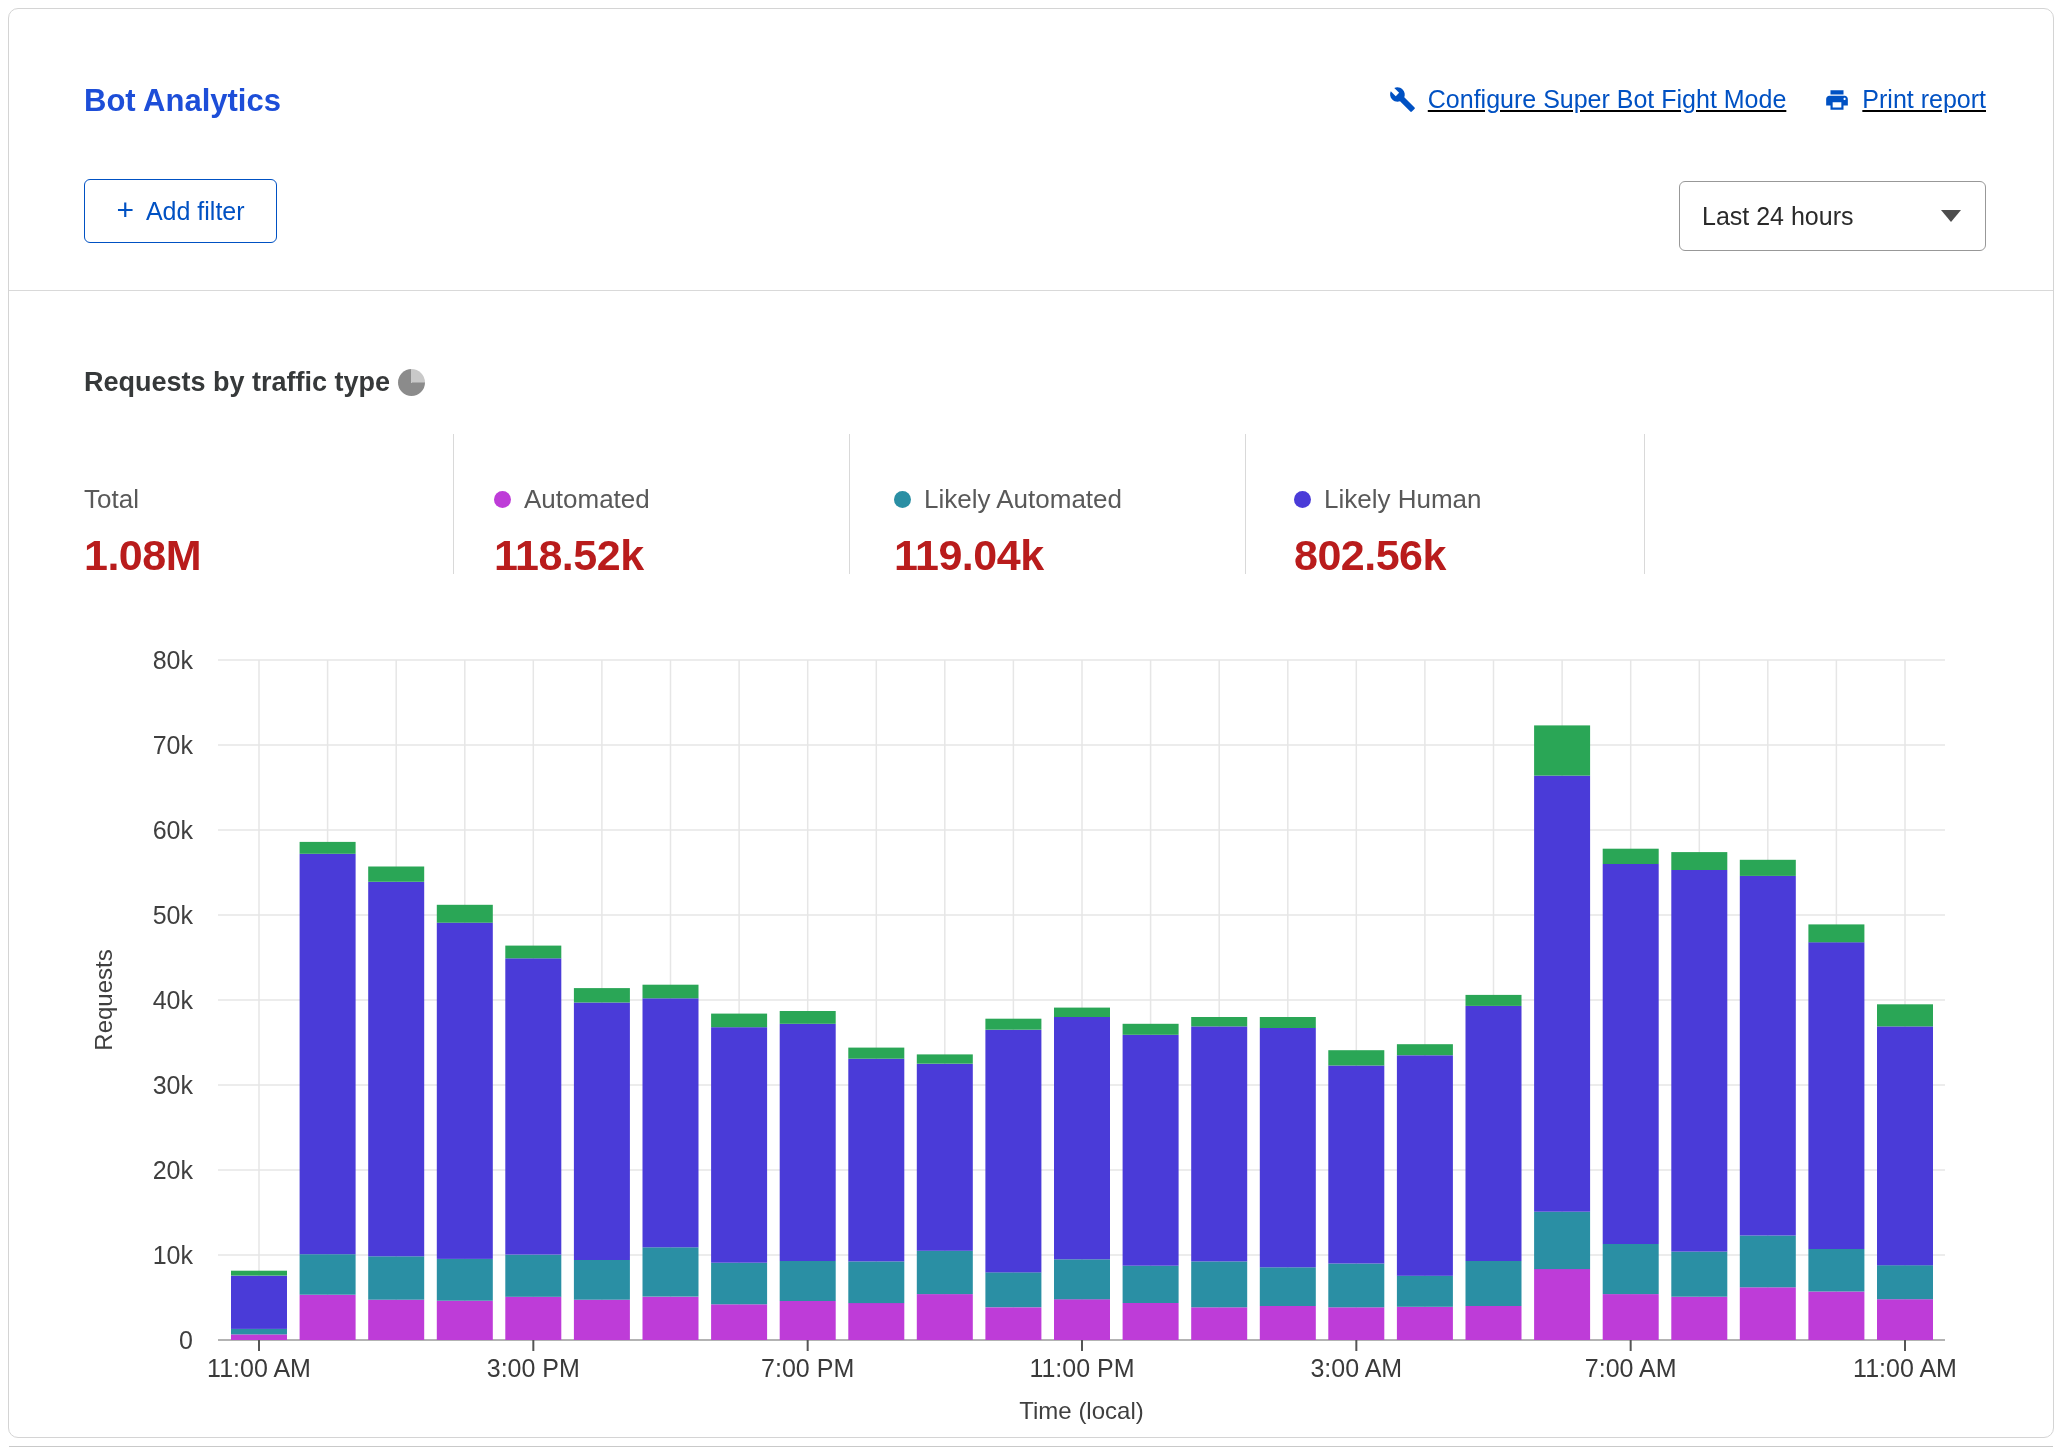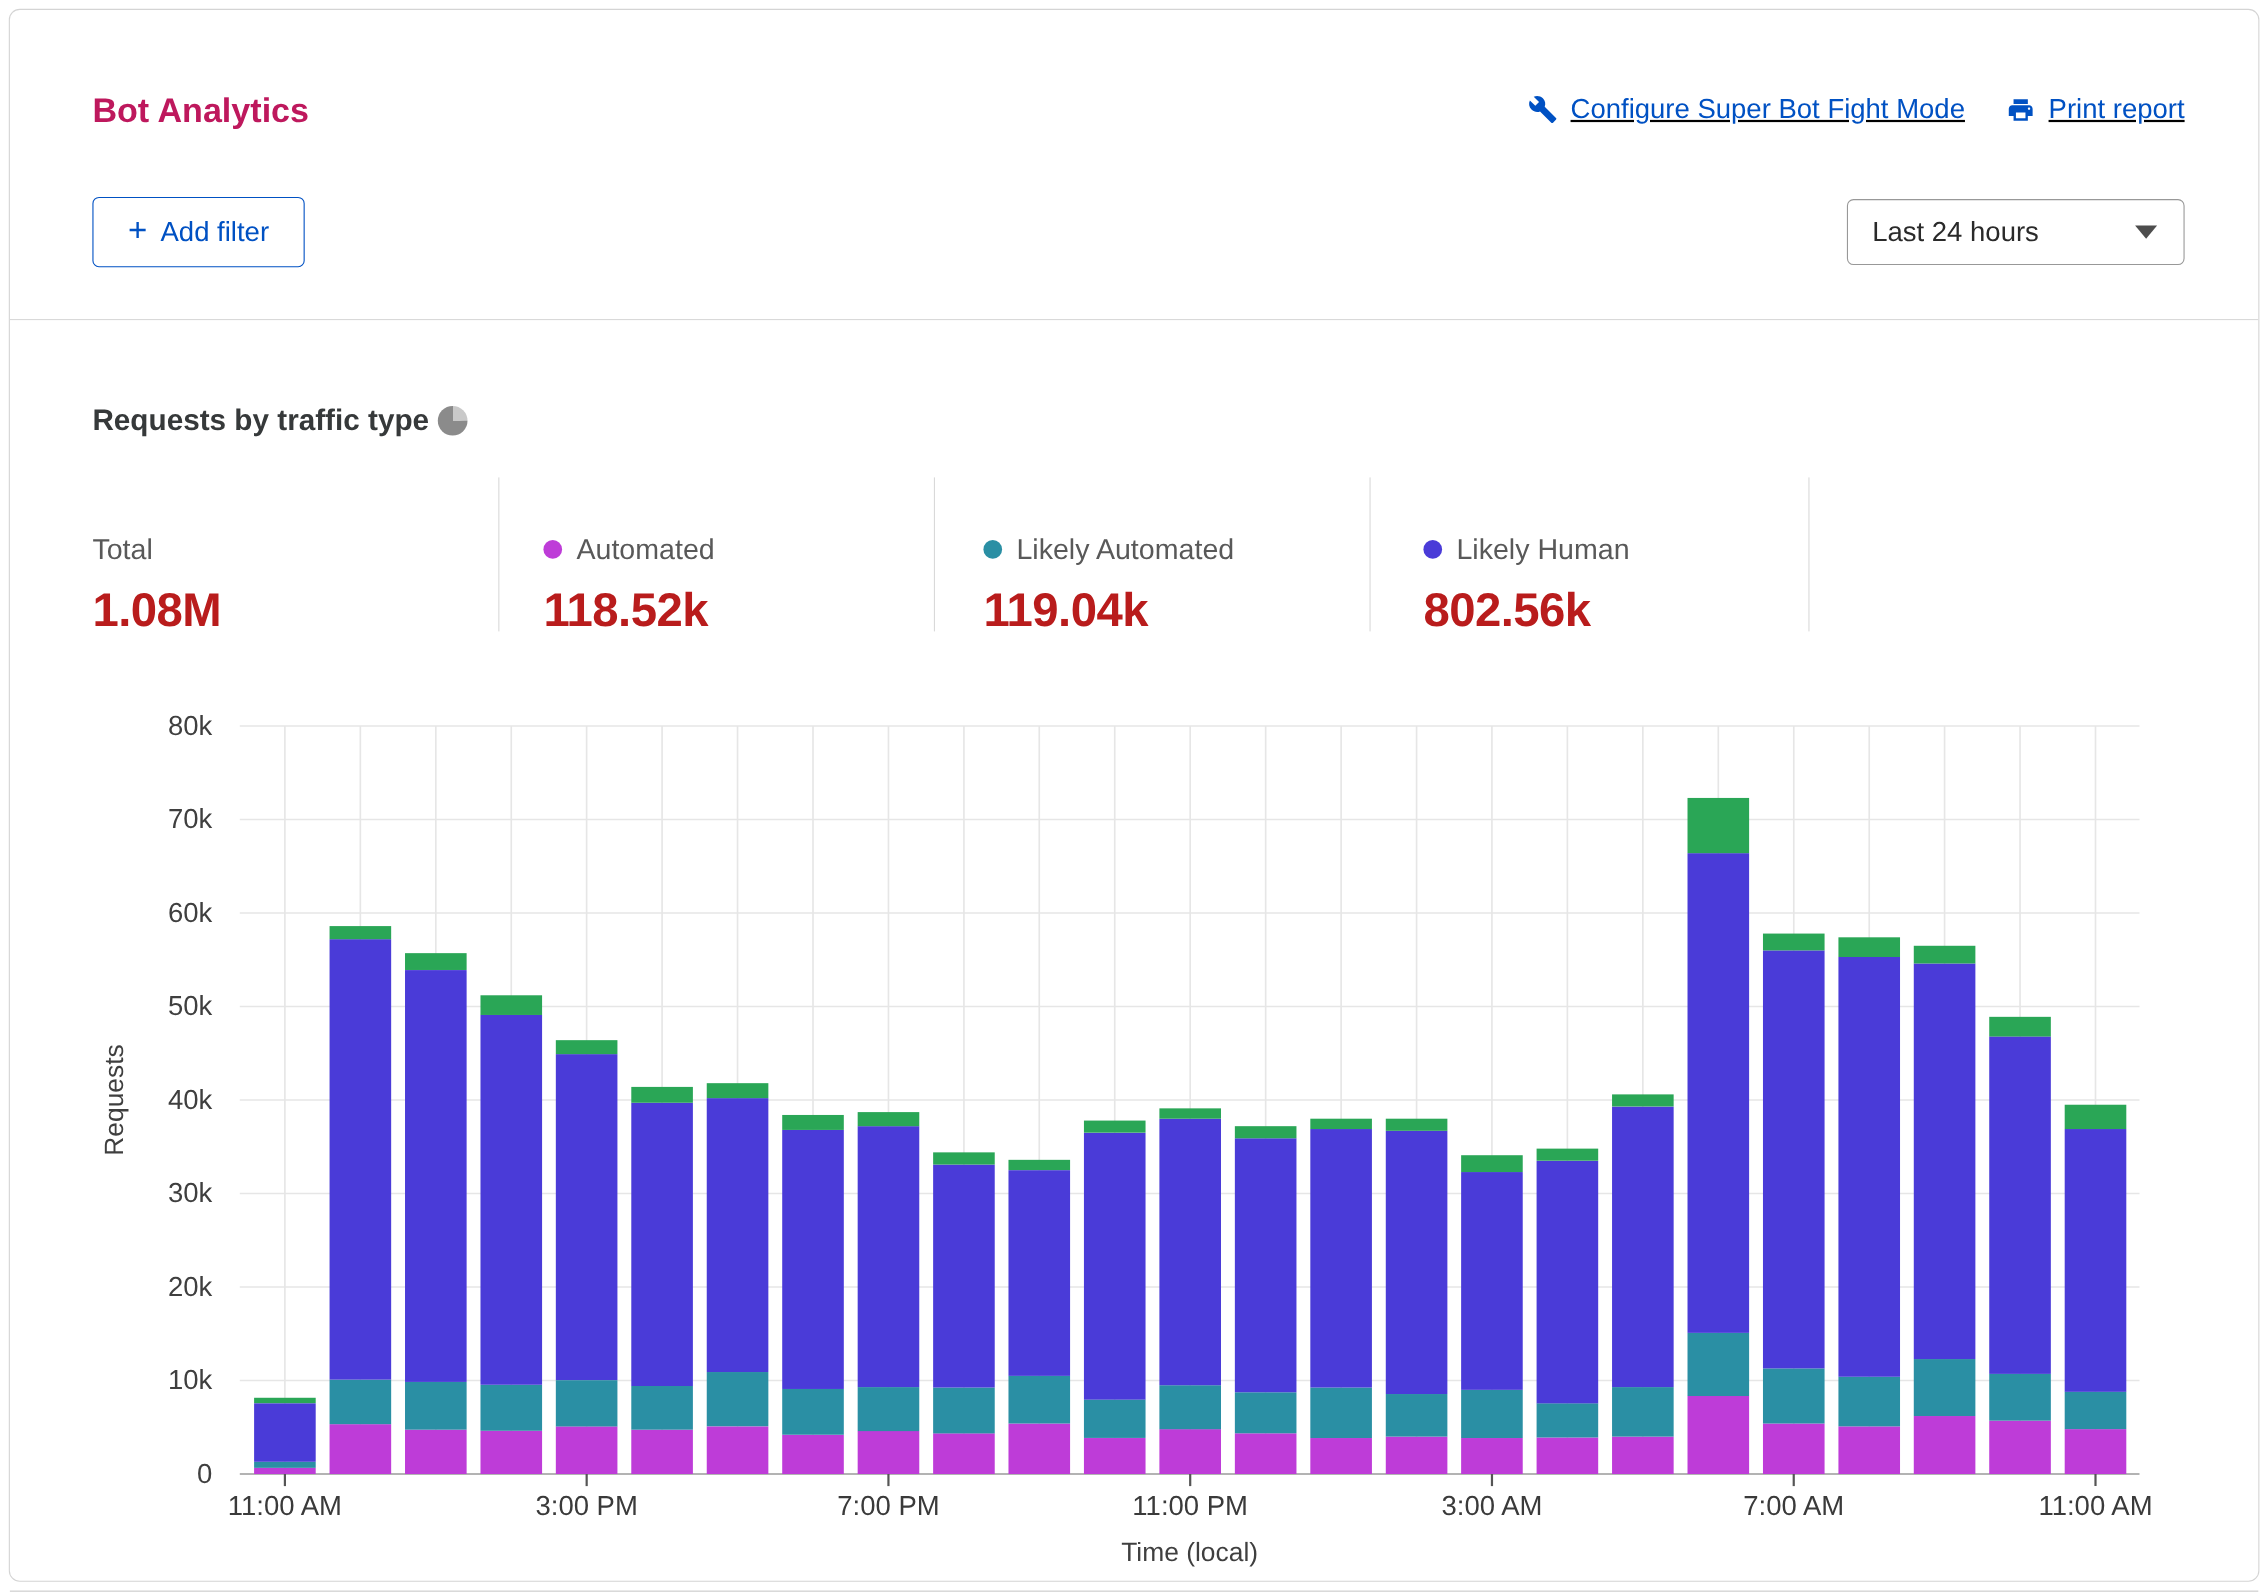--- a/index.html
+++ b/index.html
@@ -2,31 +2,31 @@
 <html><head>
 <meta charset="utf-8">
 <style>
   * { box-sizing: border-box; margin: 0; padding: 0; }
   html,body { width: 2062px; height: 1450px; background:#fff; overflow:hidden;
     font-family: "Liberation Sans", sans-serif; position: relative; }
   .card { position:absolute; left:8px; top:8px; width:2046px; height:1430px;
     border:1px solid #d4d4d4; border-radius:10px; background:#fff; }
   .abs { position:absolute; }
 
-  .page-title { left:75px; top:74px; font-size:31px; font-weight:700; color:#be185d; }
+  .page-title { left:75px; top:74px; font-size:31px; font-weight:700; color:#1d4ed8; }
   .header-links { right:67px; top:76px; display:flex; align-items:flex-end; gap:38px;text-decoration:underline; }
   .hlink { display:flex; align-items:center; gap:12px; color:#0051c3; font-size:25px; cursor:pointer; }
   .hlink svg { display:block; }
 
   .add-filter { left:75px; top:170px; width:193px; height:64px; border:1.5px solid #0051c3;
     border-radius:6px; background:#fff; color:#0051c3; font-size:25px; display:flex;
     align-items:center; justify-content:center; gap:12px; cursor:pointer; }
   .add-filter .plus { font-size:30px; font-weight:400; line-height:1; margin-top:-3px; }
 
-  .time-range { right:67px; top:172px; width:307px; height:60px; border:1px solid #989898;
+  .time-range { right:67px; top:172px; width:307px; height:70px; border:1px solid #989898;
     border-radius:6px; background:#fff; display:flex; align-items:center; cursor:pointer; }
   .time-range .tr-label { font-size:25px; color:#2a2a2a; padding-left:22px; flex:1; }
   .caret { width:0; height:0; border-left:10px solid transparent; border-right:10px solid transparent;
     border-top:12px solid #4d4d4d; margin-right:24px; }
 
   .header-divider { left:0; top:281px; width:100%; height:1px; background:#d9d9d9; }
 
   .section-title-row { left:75px; top:358px; display:flex; align-items:center; gap:8px; }
   .section-title { font-size:27px; font-weight:700; color:#36393a; }
   .pie-icon { width:27px; height:27px; border-radius:50%;

